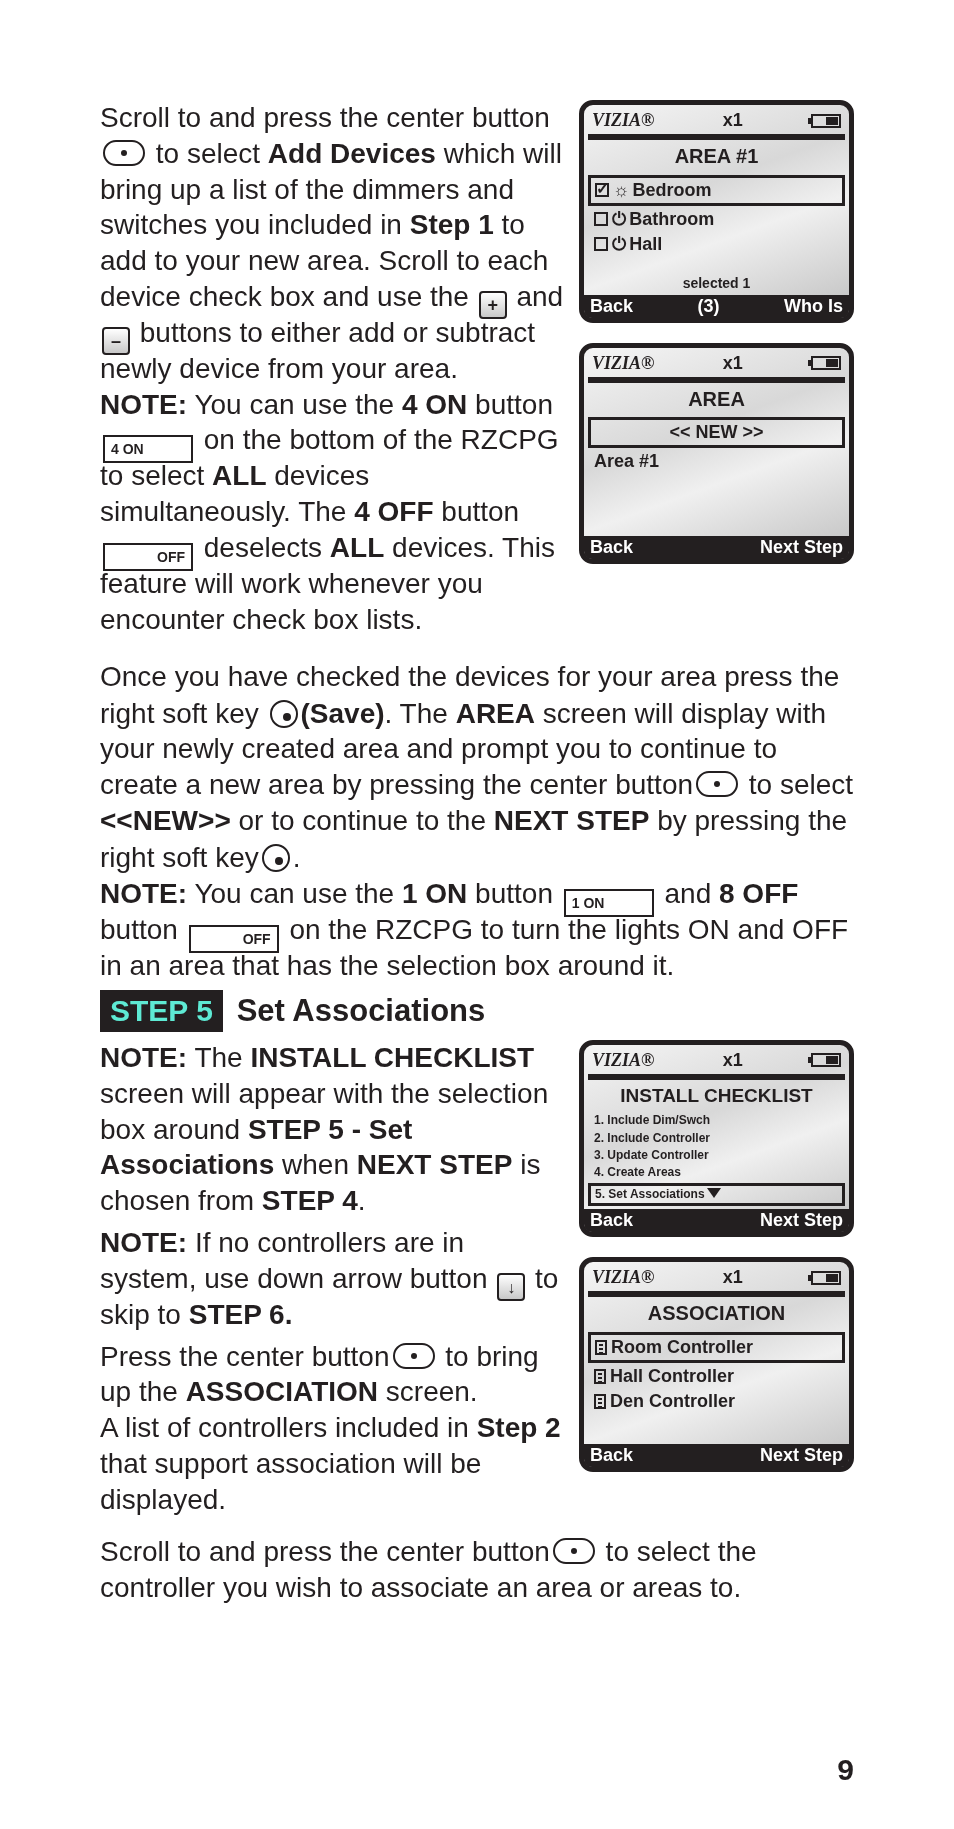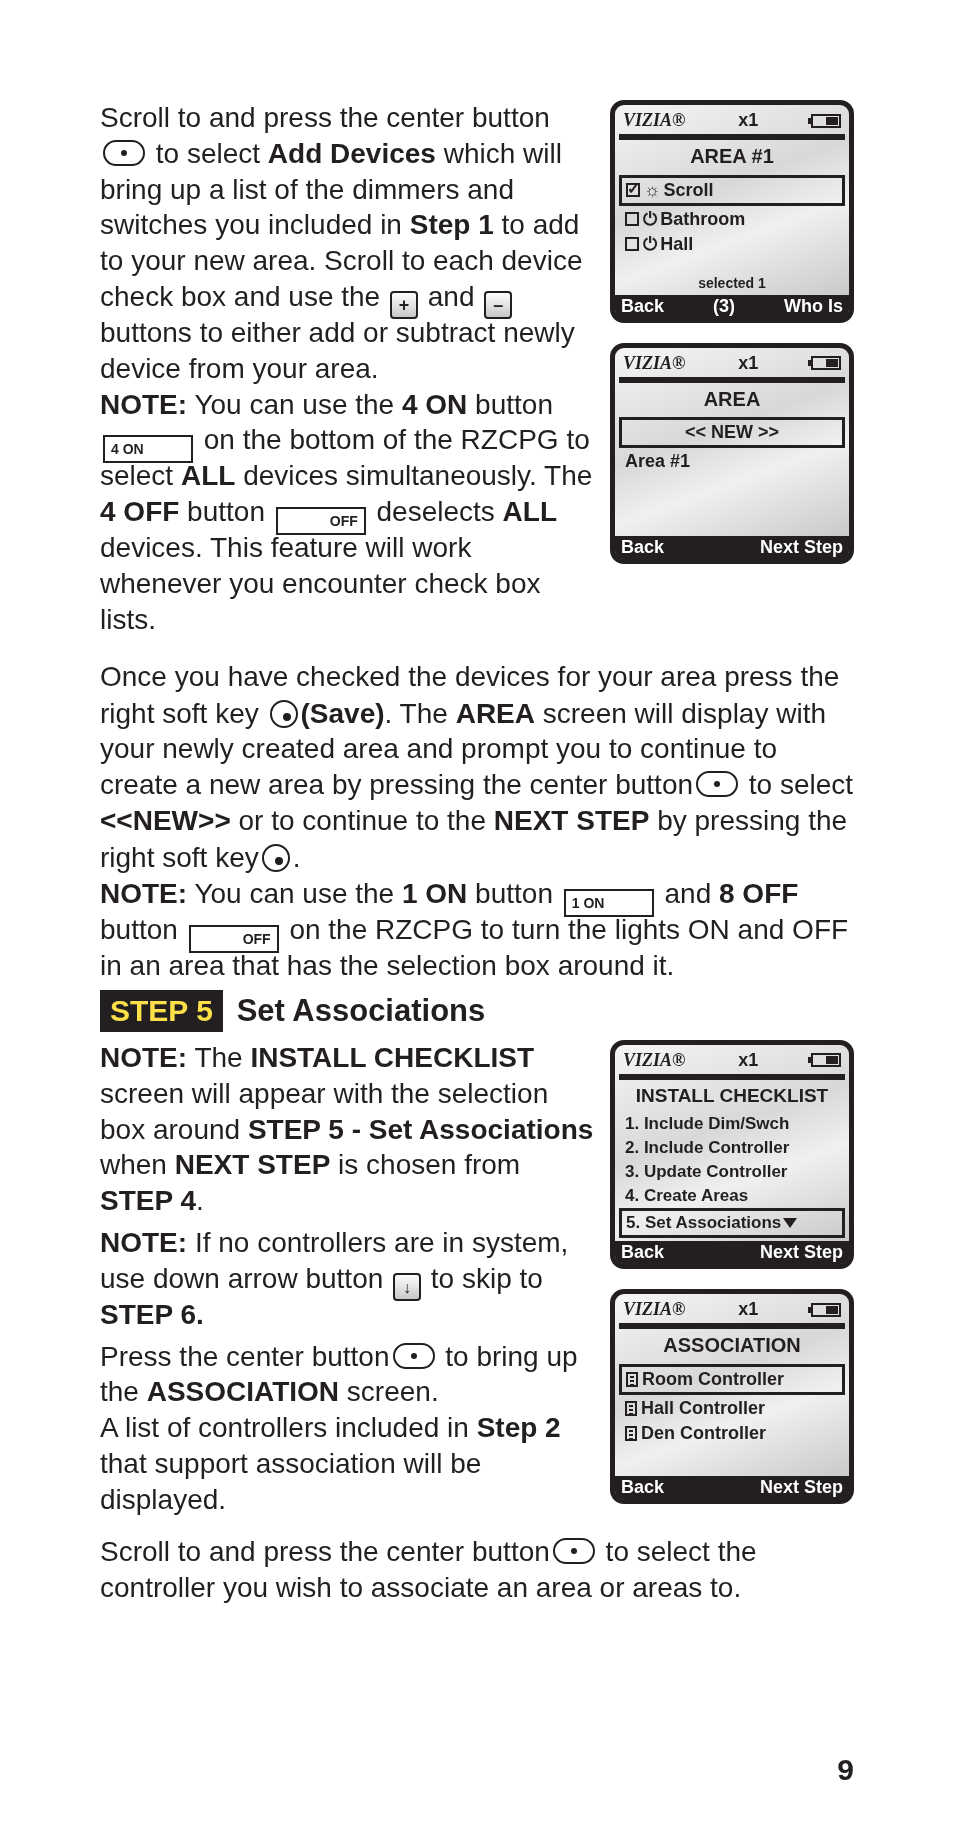--- a/index.html
+++ b/index.html
@@ -14,21 +14,21 @@
     padding: 100px 100px 40px 100px;
     position: relative;
   }
   .row { display: flex; gap: 14px; }
   .col-text { flex: 1 1 auto; }
   .col-screens { flex: 0 0 auto; display: flex; flex-direction: column; gap: 20px; }
   b.bold { font-weight: bold; }
   .step-badge {
     display: inline-block;
     background: #231f20;
-    color: #fde047;
+    color: #5eead4;
     font-weight: bold;
     padding: 2px 10px;
     margin-right: 6px;
     font-size: 30px;
   }
   .step-title {
     display: inline-block;
     font-weight: bold;
     font-size: 31px;
     vertical-align: baseline;
@@ -70,21 +70,21 @@
     display:inline-block; border:2.5px solid #231f20;
     min-width:90px; height:28px; position:relative; top:5px;
     font-size:14px; font-weight:bold; text-align:left;
     padding: 0 6px; line-height:24px; margin:0 3px;
     background:#fff;
   }
   .wide-btn.right{ text-align:right;}
 
   
   .screen{
-    width:244px; border:5px solid #231f20; border-radius:14px;
+    width:275px; border:5px solid #231f20; border-radius:14px;
     background:linear-gradient(160deg,#f5f5f5 0%,#d8d8d8 40%,#f0f0f0 60%,#c0c0c0 100%);
     color:#231f20; padding:4px; font-size:18px; font-weight:bold;
     display:flex;flex-direction:column;
   }
   .screen .top{
     display:flex; align-items:center; justify-content:space-between;
     padding:0 4px 2px 4px; border-bottom:3px solid #231f20;
   }
   .screen .topunder{ border-bottom:3px solid #231f20; height:2px; margin-bottom:2px;}
   .screen .brand{font-style:italic;font-family:Georgia,serif;}
@@ -135,21 +135,21 @@
 
     <div class="screen">
       <div class="top">
         <span class="brand">VIZIA®</span>
         <span>x1</span>
         <span class="batt"></span>
       </div>
       <div class="topunder"></div>
       <div class="title">AREA #1</div>
       <div class="body">
-        <div class="sel-row"><span class="chk on"></span><span class="bullet-sun">☼</span><span>Scroll</span></div>
+        <div class="sel-row"><span class="chk on"></span><span class="bullet-sun">☼</span><span>Bedroom</span></div>
         <div class="plain-row"><span class="chk"></span><span class="bullet-power">⏻</span><span>Bathroom</span></div>
         <div class="plain-row"><span class="chk"></span><span class="bullet-power">⏻</span><span>Hall</span></div>
         <div class="status">selected 1</div>
       </div>
       <div class="footer footer3">
         <span>Back</span>
         <span>(3)</span>
         <span>Who Is</span>
       </div>
     </div>
@@ -203,21 +203,21 @@
   <div class="col-screens">
 
     <div class="screen">
       <div class="top">
         <span class="brand">VIZIA®</span>
         <span>x1</span>
         <span class="batt"></span>
       </div>
       <div class="topunder"></div>
       <div class="title" style="font-size:19px">INSTALL CHECKLIST</div>
-      <div class="body" style="font-size:17px">
+      <div class="body" style="font-size:12px">
         <div class="plain-row">1. Include Dim/Swch</div>
         <div class="plain-row">2. Include Controller</div>
         <div class="plain-row">3. Update Controller</div>
         <div class="plain-row">4. Create Areas</div>
         <div class="sel-row"><span>5. Set Associations</span><span class="triangle"></span></div>
       </div>
       <div class="footer">
         <span>Back</span>
         <span>Next Step</span>
       </div>

